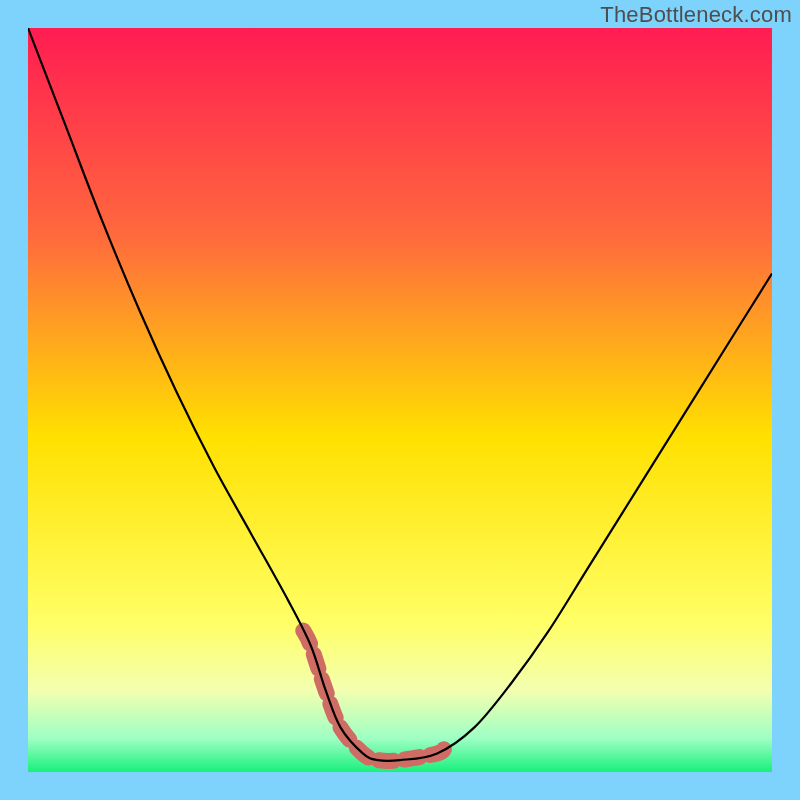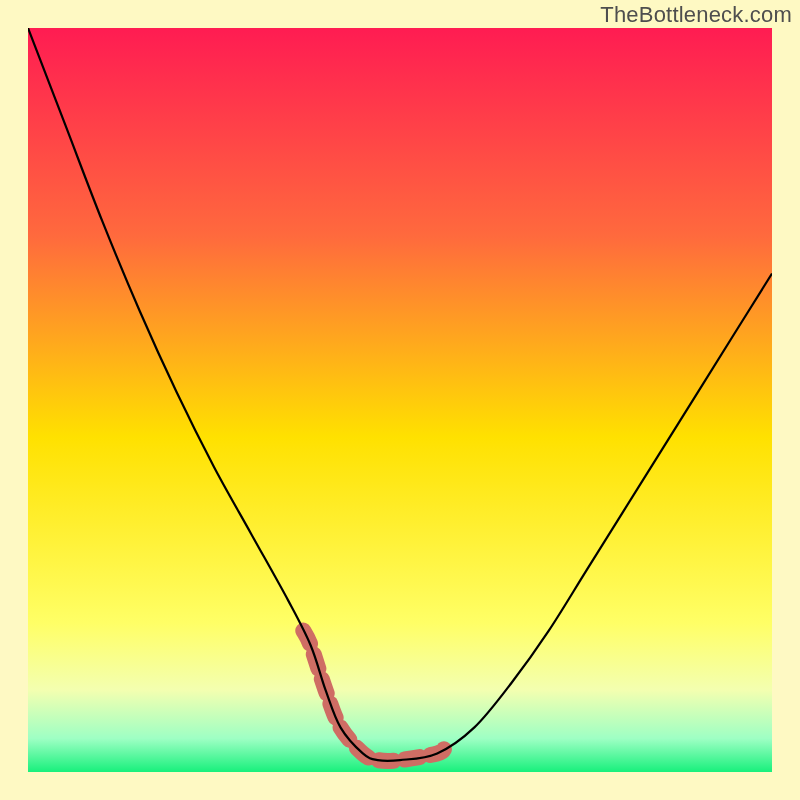--- a/index.html
+++ b/index.html
@@ -9,21 +9,21 @@
     height: 800px;
     background: #000;
     overflow: hidden;
     font-family: Arial, Helvetica, sans-serif;
   }
   .frame {
     position: absolute;
     left: 0; top: 0;
     width: 800px;
     height: 800px;
-    background: #fef9c3;
+    background: #7dd3fc;
   }
   .watermark {
     position: absolute;
     top: 2px;
     right: 8px;
     color: #4e4e4e;
     font-size: 22px;
     font-weight: 500;
     letter-spacing: 0.2px;
     z-index: 50;

